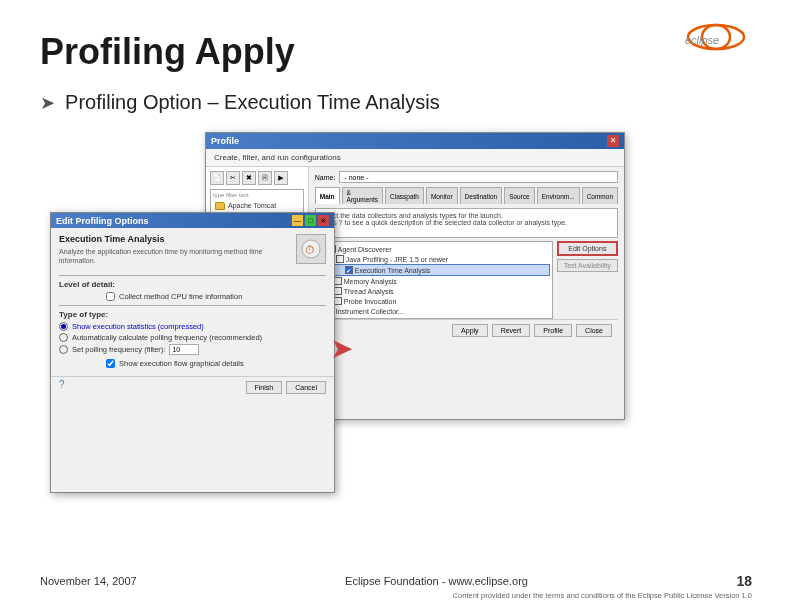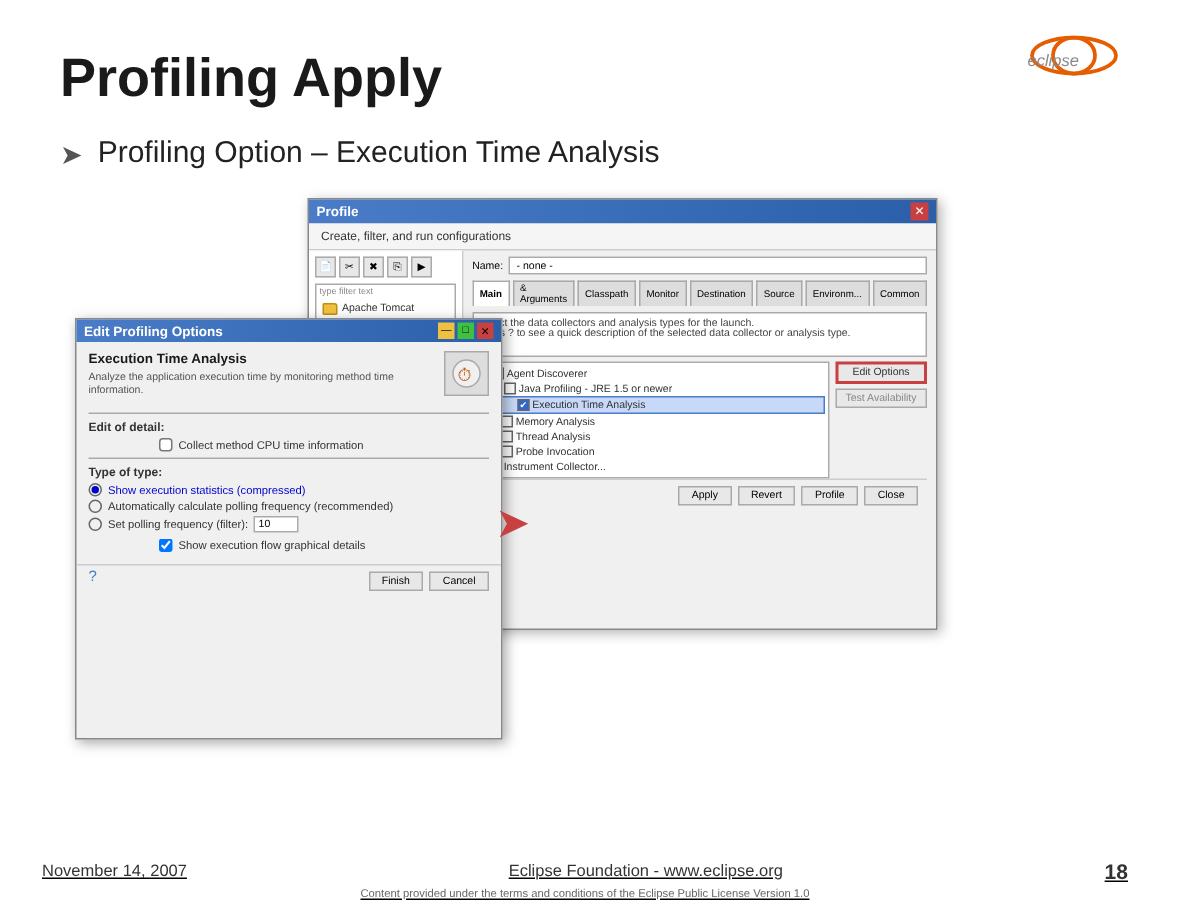--- a/index.html
+++ b/index.html
@@ -436,26 +436,25 @@
       font-size: 28px;
       color: #c94040;
       z-index: 3;
       transform: rotate(0deg);
     }
 
     
     .slide-footer {
       position: absolute;
       bottom: 12px;
-      left: 28px;
+      left: 40px;
       right: 40px;
       display: flex;
       flex-direction: column;
-      align-items: center;
-      text-decoration: underline;
+      align-items: flex-end;
     }
 
     .footer-main {
       display: flex;
       justify-content: space-between;
       width: 100%;
       align-items: center;
     }
 
     .footer-text {
@@ -632,21 +631,21 @@
           <div class="epo-icon">
             <svg width="22" height="22" viewBox="0 0 22 22">
               <circle cx="11" cy="11" r="9" fill="#f0f0f0" stroke="#aaa" stroke-width="1"></circle>
               <text x="5" y="16" font-size="12" fill="#c0500a">⏱</text>
             </svg>
           </div>
         </div>
 
         <hr class="epo-divider">
 
-        <div class="epo-label">Edit of detail:</div>
+        <div class="epo-label">Level of detail:</div>
         <div class="epo-checkbox-row">
           <input type="checkbox" style="width: 9px; height: 9px;">
           <span>Collect method CPU time information</span>
         </div>
 
         <hr class="epo-divider">
 
         <div class="epo-label">Type of type:</div>
         <div class="epo-radio-group">
           <div class="epo-radio-row selected">

